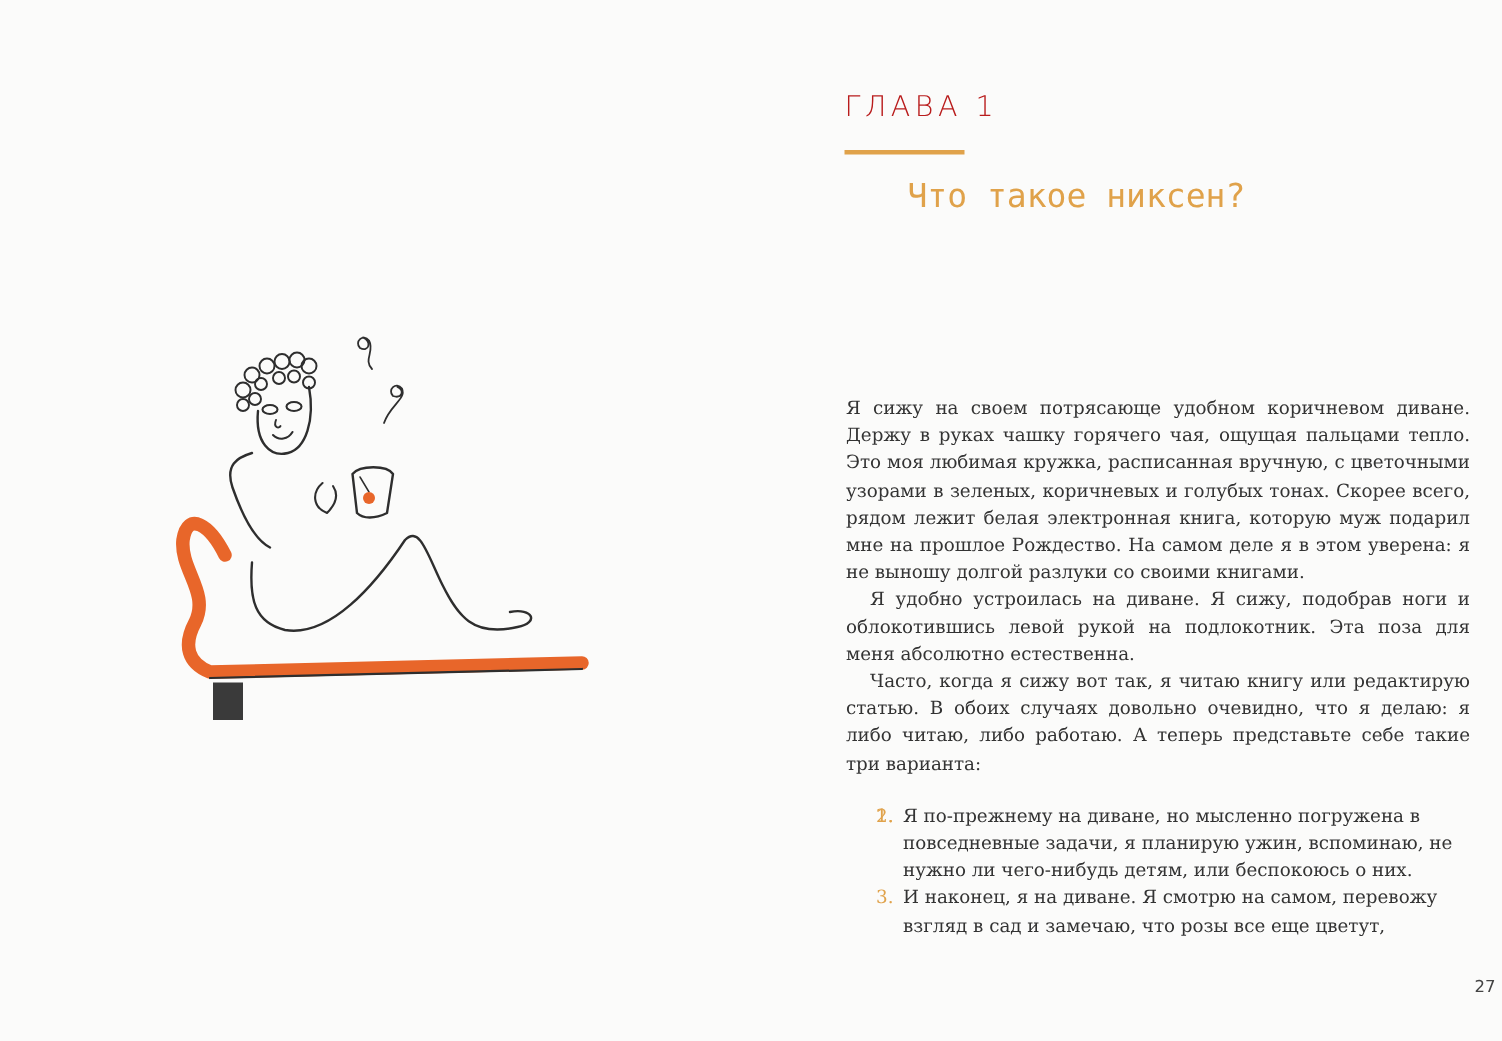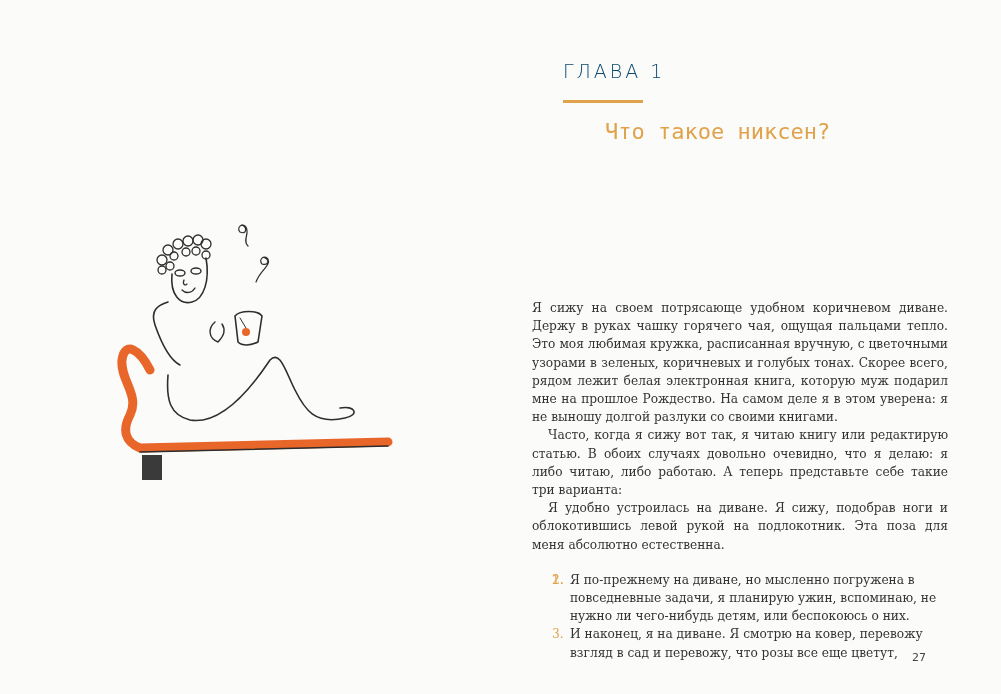--- a/index.html
+++ b/index.html
@@ -5,38 +5,38 @@
   html, body { margin:0; padding:0; }
   body {
     width:1001px; height:694px; overflow:hidden;
     background:#fbfbfa; position:relative;
     font-family:"DejaVu Serif", serif; color:#2e2e2e;
   }
   .illustration { position:absolute; left:100px; top:210px; width:300px; height:280px; }
   .chapter-label {
     position:absolute; left:563px; top:60px;
     font-family:"DejaVu Sans", sans-serif; font-size:19px; letter-spacing:3px;
-    color:#0c4a6e; font-weight:300;
+    color:#b91c1c; font-weight:300;
   }
   .chapter-rule { position:absolute; left:563px; top:100px; width:80px; height:3px; background:#e0a24a; }
   .chapter-title {
     position:absolute; left:563px; top:119px;
     font-family:"DejaVu Sans Mono", monospace; font-size:22px; color:#e0a24a;margin-left:42px;
   }
   .body-text {
-    position:absolute; left:532px; top:263px; width:416px;
-    font-size:12.2px; line-height:18.2px; text-align:justify; color:#333;margin-top:36px;
+    position:absolute; left:564px; top:263px; width:416px;
+    font-size:12.2px; line-height:18.2px; text-align:justify; color:#333;
   }
   .body-text p { margin:0; }
   .body-text p.indent { text-indent:16px; }
   .list { margin:17px 0 0 0; padding:0; list-style:none; }
   .list li { position:relative; padding-left:38px; text-align:left; }
   .list .num { position:absolute; left:20px; color:#e0a24a; }
   .page-number {
-    position:absolute; left:912px; top:651px;
+    position:absolute; left:983px; top:651px;
     font-family:"DejaVu Sans", sans-serif; font-size:11px; color:#444;
   }
 </style>
 </head>
 <body>
 
 <div class="illustration">
   <svg width="300" height="280" viewBox="0 0 300 280" fill="none" stroke-linecap="round" stroke-linejoin="round">
 
     <rect x="42" y="245" width="20" height="25" fill="#3a3a3a" stroke="none"></rect>
@@ -78,30 +78,30 @@
     <circle cx="146" cy="122" r="4" fill="#e8662a" stroke="none"></circle>
   </svg>
 </div>
 
 <div class="chapter-label">ГЛАВА 1</div>
 <div class="chapter-rule"></div>
 <div class="chapter-title">Что такое никсен?</div>
 
 <div class="body-text">
   <p>Я сижу на своем потрясающе удобном коричневом диване. Держу в руках чашку горячего чая, ощущая пальцами тепло. Это моя любимая кружка, расписанная вручную, с цветочными узорами в зеленых, коричневых и голубых тонах. Скорее всего, рядом лежит белая электронная книга, которую муж подарил мне на прошлое Рождество. На самом деле я в этом уверена: я не выношу долгой разлуки со своими книгами.</p>
+  <p class="indent">Я удобно устроилась на диване. Я сижу, подобрав ноги и облокотившись левой рукой на подлокотник. Эта поза для меня абсолютно естественна.</p>
   <p class="indent">Часто, когда я сижу вот так, я читаю книгу или редактирую статью. В обоих случаях довольно очевидно, что я делаю: я либо читаю, либо работаю. А теперь представьте себе такие три варианта:</p>
-  <p class="indent">Я удобно устроилась на диване. Я сижу, подобрав ноги и облокотившись левой рукой на подлокотник. Эта поза для меня абсолютно естественна.</p>
   <ol class="list">
     <li>
       <span class="num">1.</span>
     </li>
     <li>
       <span class="num">2.</span>
       <span>Я по-прежнему на диване, но мысленно погружена в повседневные задачи, я планирую ужин, вспоминаю, не нужно ли чего-нибудь детям, или беспокоюсь о них.</span>
     </li>
     <li>
       <span class="num">3.</span>
-      <span>И наконец, я на диване. Я смотрю на ковер, перевожу взгляд в сад и перевожу, что розы все еще цветут,</span>
+      <span>И наконец, я на диване. Я смотрю на самом, перевожу взгляд в сад и замечаю, что розы все еще цветут,</span>
     </li>
   </ol>
 </div>
 
 <div class="page-number">27</div>
 
 </body></html>

